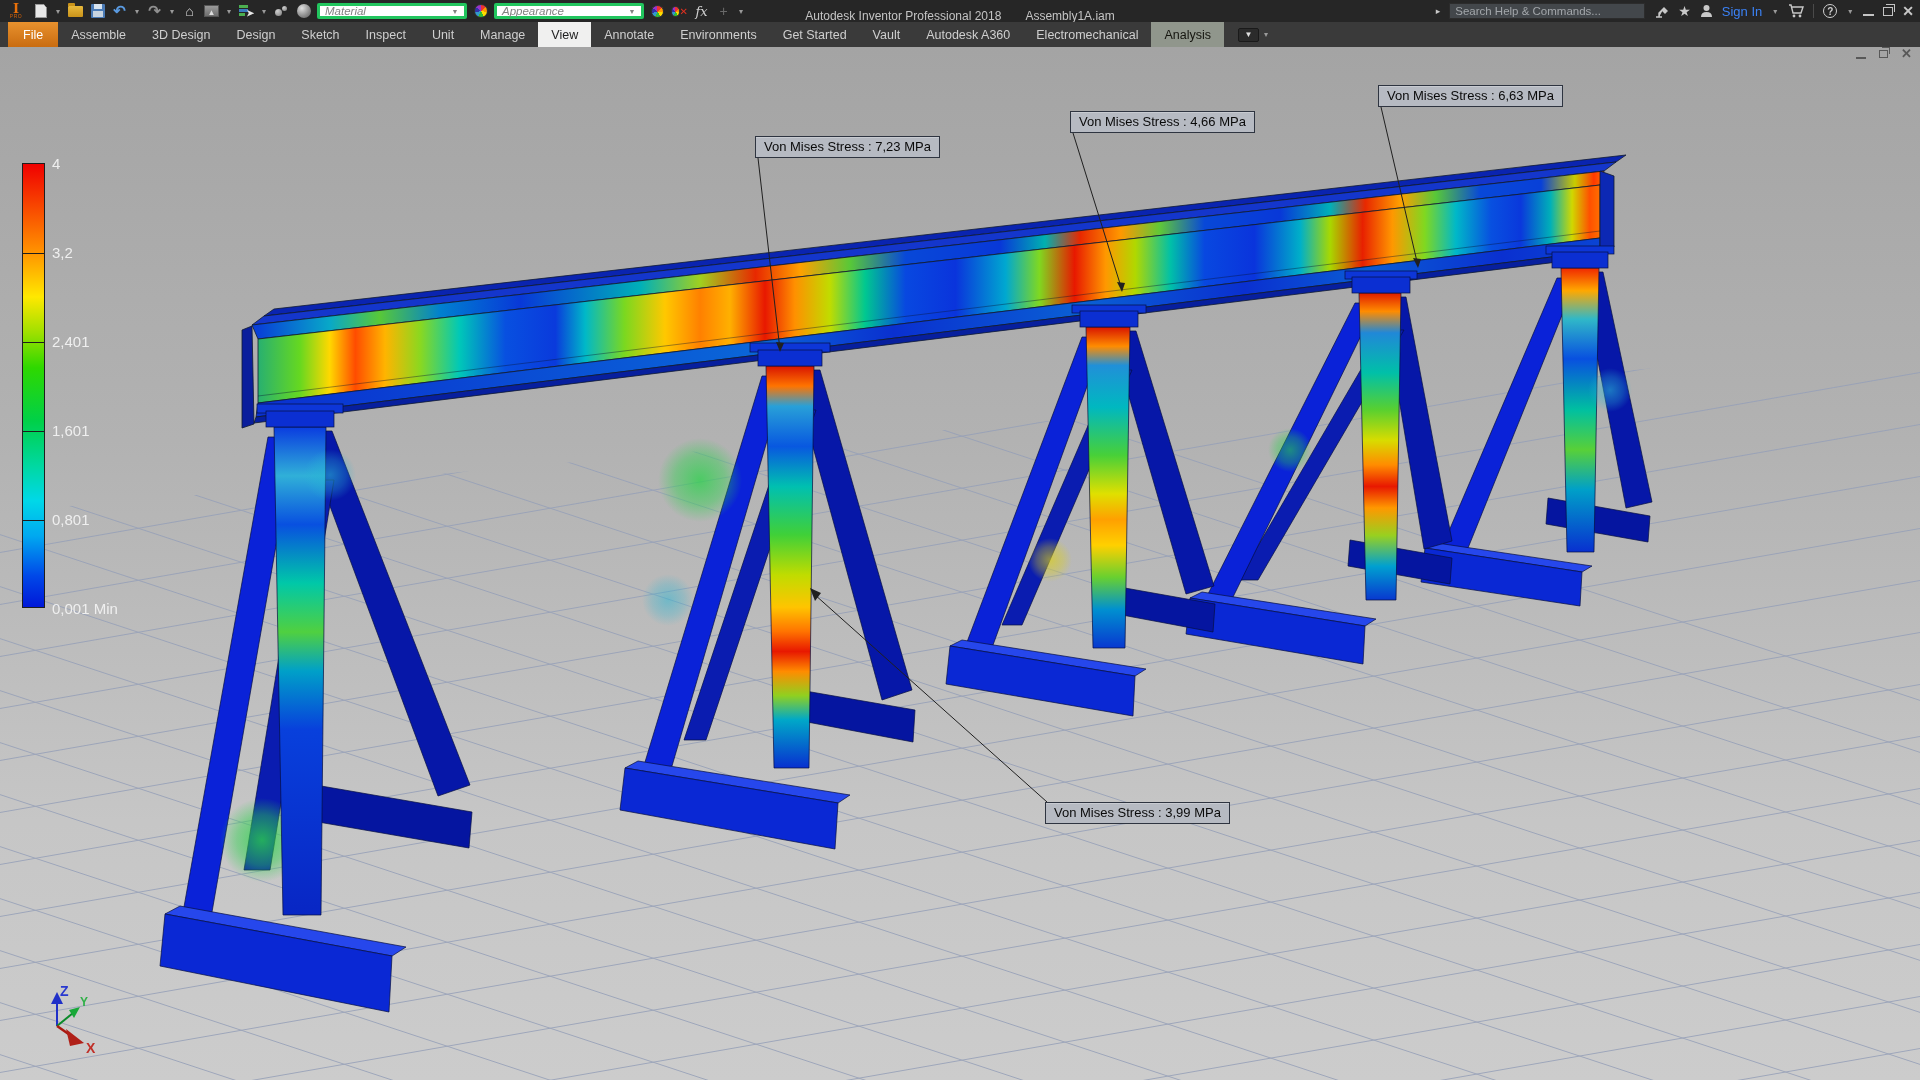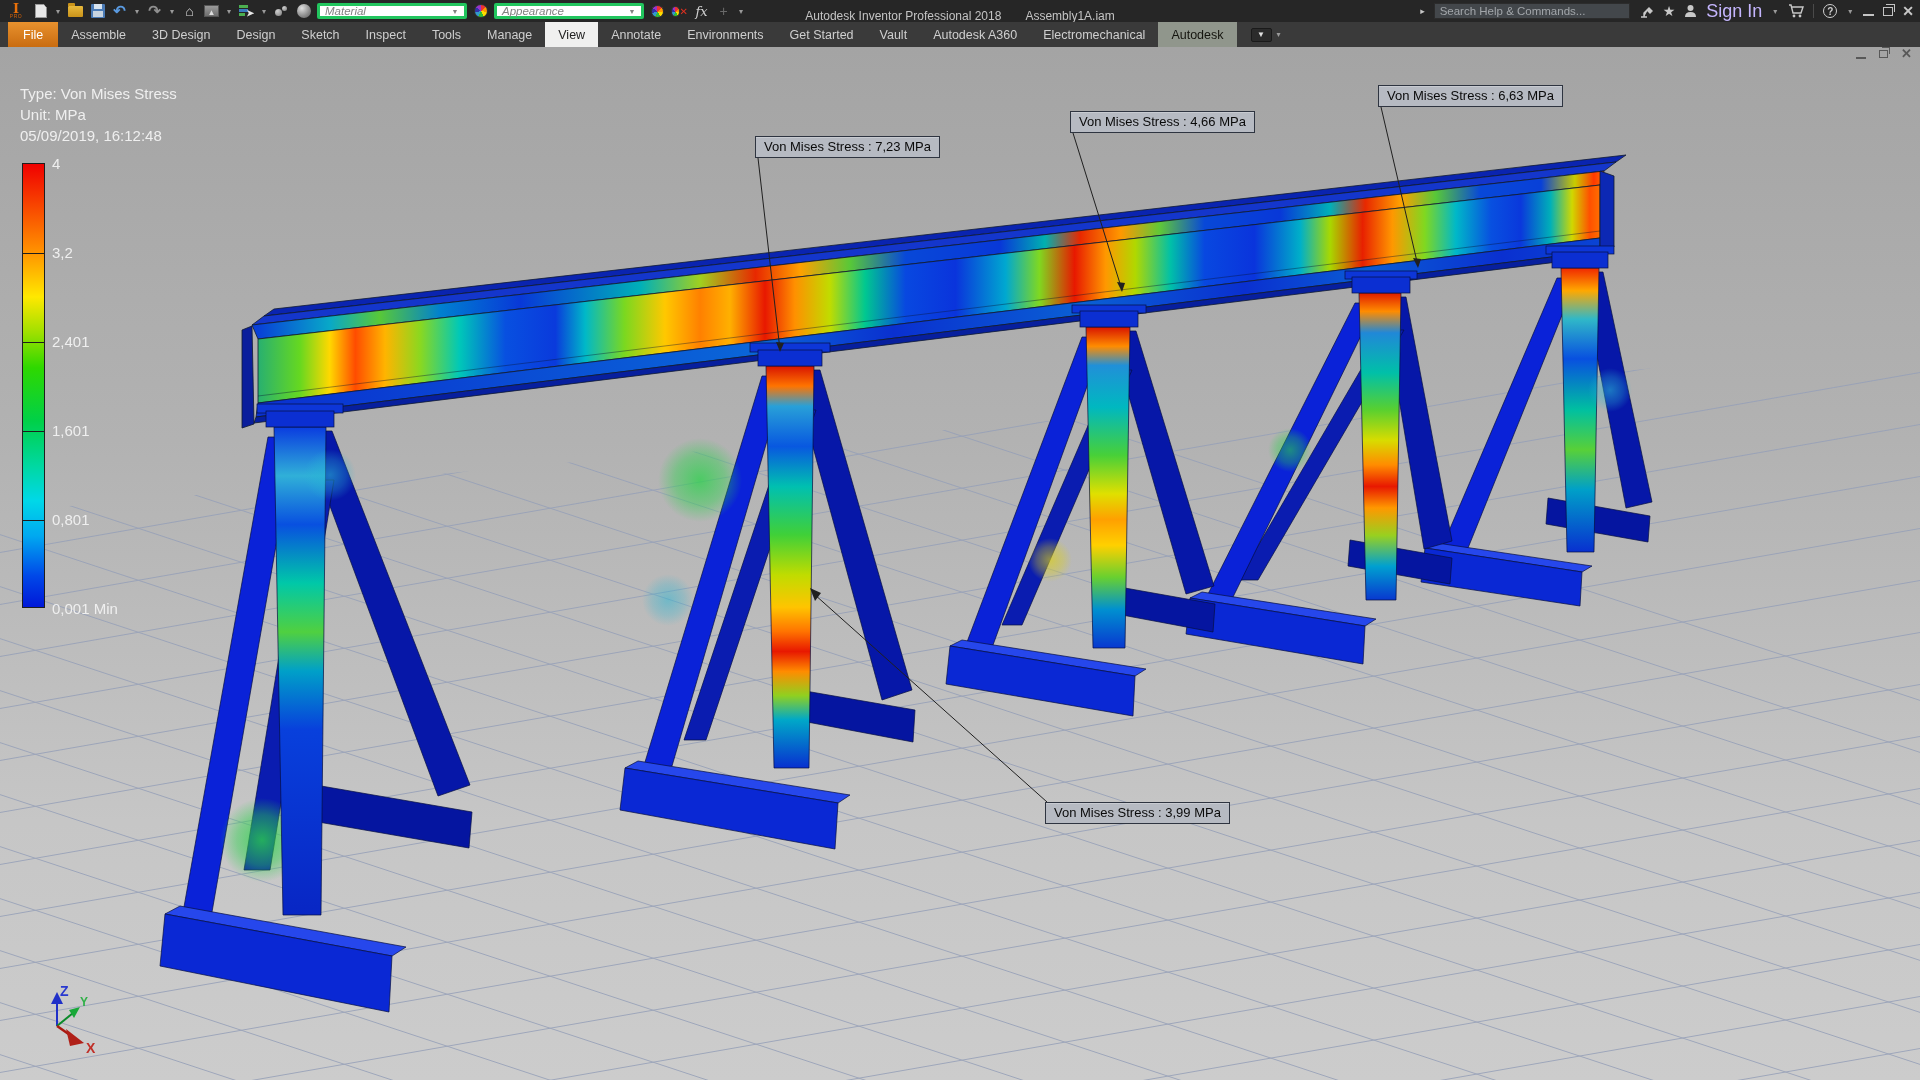--- a/index.html
+++ b/index.html
@@ -58,21 +58,21 @@
   .tb-right .glyph { color:#c8c8c8; font-size:12px; }
   .search-box { width:196px; height:16px; background:#43474b; border:1px solid #2c2c2c;
     color:#d8d8d8; font-size:11.5px; padding:0 5px; }
   .search-box::placeholder { color:#a2a6aa; }
   .divider { width:1px; height:14px; background:#4a4a4a; }
   .win-min { width:11px; height:2px; background:#c4c4c4; margin-top:8px; }
   .win-restore { width:10px; height:9px; border:1.5px solid #c4c4c4; position:relative; }
   .win-restore:before { content:""; position:absolute; left:2px; top:-4px; width:8px; height:7px; border:1.5px solid #c4c4c4; border-bottom:none; border-left:none; }
   .help-circle { width:14px; height:14px; border-radius:50%; border:1.5px solid #cfcfcf; color:#cfcfcf;
     font-size:10px; font-weight:bold; display:flex; align-items:center; justify-content:center; }
-  .signin-label { font-size:18px; color:#c4b5fd; }
+  .signin-label { font-size:13px; color:#3b82f6; }
 
   
   .tabrow { position:absolute; left:0; top:22px; width:1920px; height:25px; background:#3a3a3a;
     display:flex; align-items:stretch; padding-left:8px; z-index:30; }
   .tab { display:flex; align-items:center; padding:0 13px; font-size:12.5px; color:#cfcfcf;
     cursor:default; white-space:nowrap; }
   .tab.file { background:linear-gradient(#e8912e,#c96c10); color:#fff; padding:0 15px; }
   .tab.selected { background:#f0f0ef; color:#222; }
   .tab.context { background:#90968c; color:#15150f; }
   .panel-toggle { display:flex; align-items:center; gap:3px; margin-left:14px; }
@@ -207,30 +207,30 @@
     </div>
   </div>
 
   <div class="tabrow" id="tab-row">
       <div class="tab file">File</div>
       <div class="tab">Assemble</div>
       <div class="tab">3D Design</div>
       <div class="tab">Design</div>
       <div class="tab">Sketch</div>
       <div class="tab">Inspect</div>
-      <div class="tab">Tools</div>
+      <div class="tab">Unit</div>
       <div class="tab">Manage</div>
       <div class="tab selected">View</div>
       <div class="tab">Annotate</div>
       <div class="tab">Environments</div>
       <div class="tab">Get Started</div>
       <div class="tab">Vault</div>
       <div class="tab">Autodesk A360</div>
       <div class="tab">Electromechanical</div>
-      <div class="tab context">Autodesk</div>
+      <div class="tab context">Analysis</div>
       <div class="panel-toggle">
         <div class="box">▼</div>
         <span class="caret">▾</span>
       </div>
     </div>
 
   <div class="viewport">
 
     <svg class="scene" viewBox="0 47 1920 1033">
       <defs>
@@ -552,25 +552,20 @@
         <text x="86" y="1053" font-size="14" font-weight="bold" fill="#c03028" id="triad-x">X</text>
       </g>
     </svg>
 
     <div class="mdi-ctrls">
       <div class="mdi-min"></div>
       <div class="mdi-restore"></div>
       <div class="mdi-close">✕</div>
     </div>
 
-    <div class="legend">
-      <div class="lline">Type: Von Mises Stress</div>
-      <div class="lline">Unit: MPa</div>
-      <div class="lline">05/09/2019, 16:12:48</div>
-    </div>
     <div class="color-bar" id="color-bar" style="background: linear-gradient(rgb(240, 0, 0) 0%, rgb(255, 140, 0) 19%, rgb(255, 232, 0) 30%, rgb(160, 224, 0) 38%, rgb(46, 216, 0) 46%, rgb(0, 208, 72) 58%, rgb(0, 216, 160) 68%, rgb(0, 216, 232) 76%, rgb(0, 168, 240) 84%, rgb(0, 72, 232) 93%, rgb(0, 24, 216) 100%);">
       <div class="seg-line" style="top:89px"></div>
         <div class="seg-line" style="top:178px"></div>
       <div class="seg-line" style="top:267px"></div>
         <div class="seg-line" style="top:356px"></div>
     </div>
     <div id="bar-ticks">
         <span class="bar-tick" style="top: 116px;">4</span>
         <span class="bar-tick" style="top: 205px;">3,2</span>
         <span class="bar-tick" style="top: 294px;">2,401</span>

